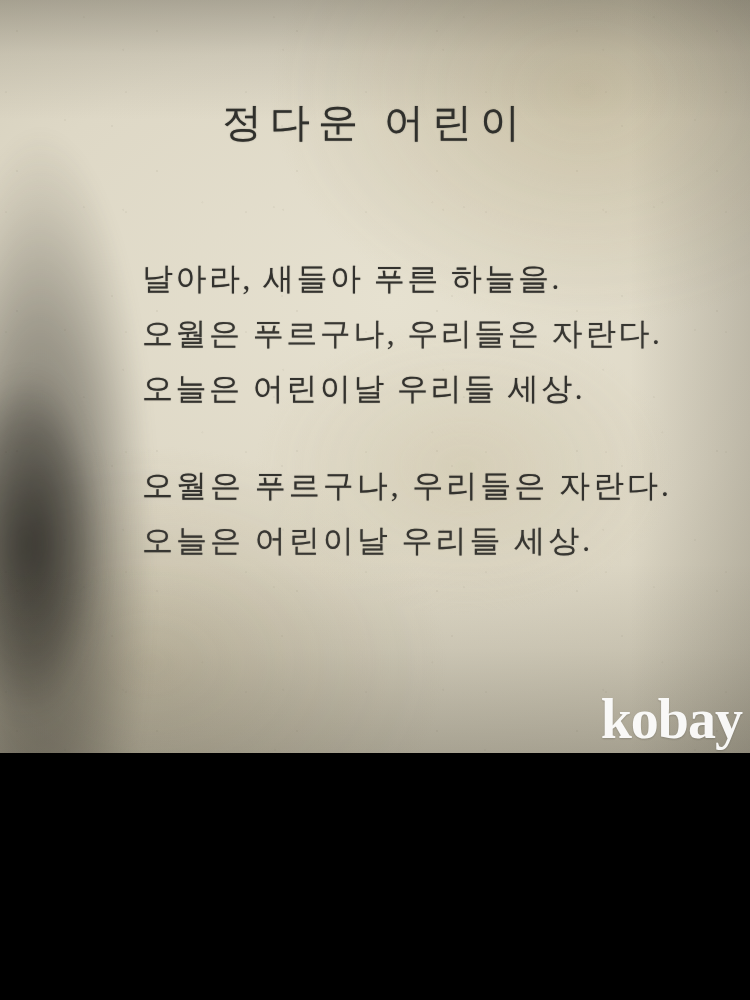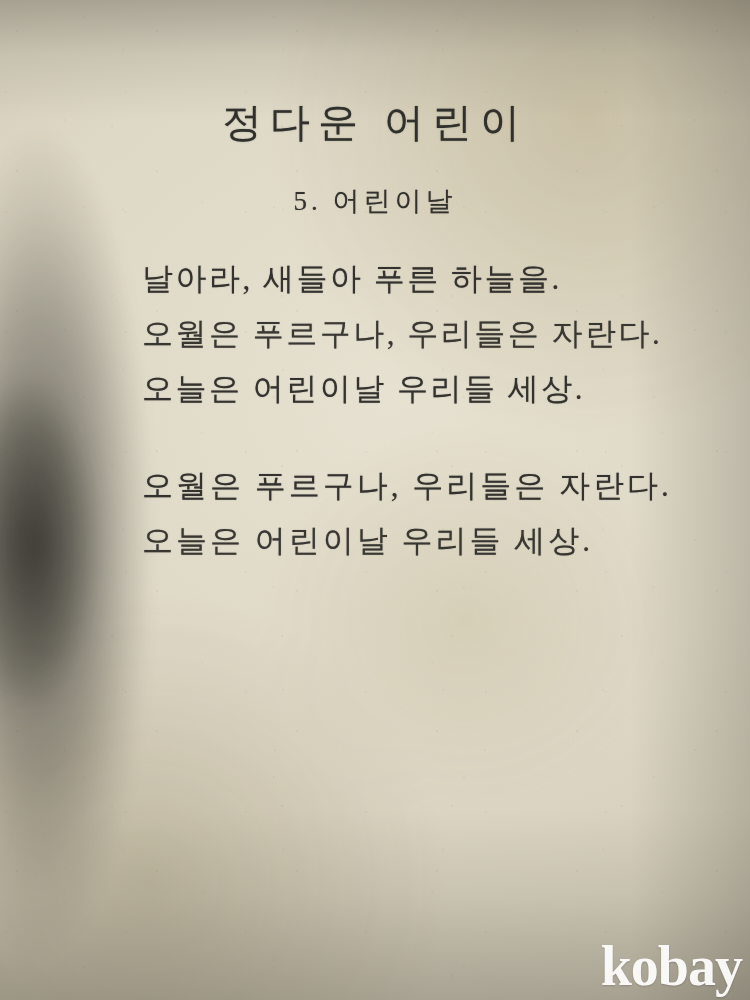--- a/index.html
+++ b/index.html
@@ -3,21 +3,21 @@
 <meta charset="utf-8">
 <style>
   html, body {
     margin: 0;
     padding: 0;
     background: #000;
   }
   .page {
     position: relative;
     width: 750px;
-    height: 1000px;
+    height: 753px;
     overflow: hidden;
     background: #ec4899;
     font-family: "Liberation Serif", "DejaVu Serif", serif;
   }
 
   
   .paper {
     position: absolute;
     inset: 0;
     background:
@@ -151,21 +151,20 @@
   <div class="paper-warm"></div>
   <div class="grain"></div>
   <div class="left-shadow"></div>
   <div class="left-shadow2"></div>
   <div class="top-shadow"></div>
   <div class="bottom-shadow"></div>
   <div class="right-shadow"></div>
 
   <div class="content">
     <div class="doc-title">정다운 어린이</div>
-    <div class="section-heading">5. 어린이날</div>
 
     <div class="verses">
       <div class="stanza s1">
         <div class="line">날아라, 새들아 푸른 하늘을.</div>
         <div class="line">오월은 푸르구나, 우리들은 자란다.</div>
         <div class="line">오늘은 어린이날 우리들 세상.</div>
       </div>
       <div class="stanza s2">
         <div class="line">오월은 푸르구나, 우리들은 자란다.</div>
         <div class="line">오늘은 어린이날 우리들 세상.</div>

